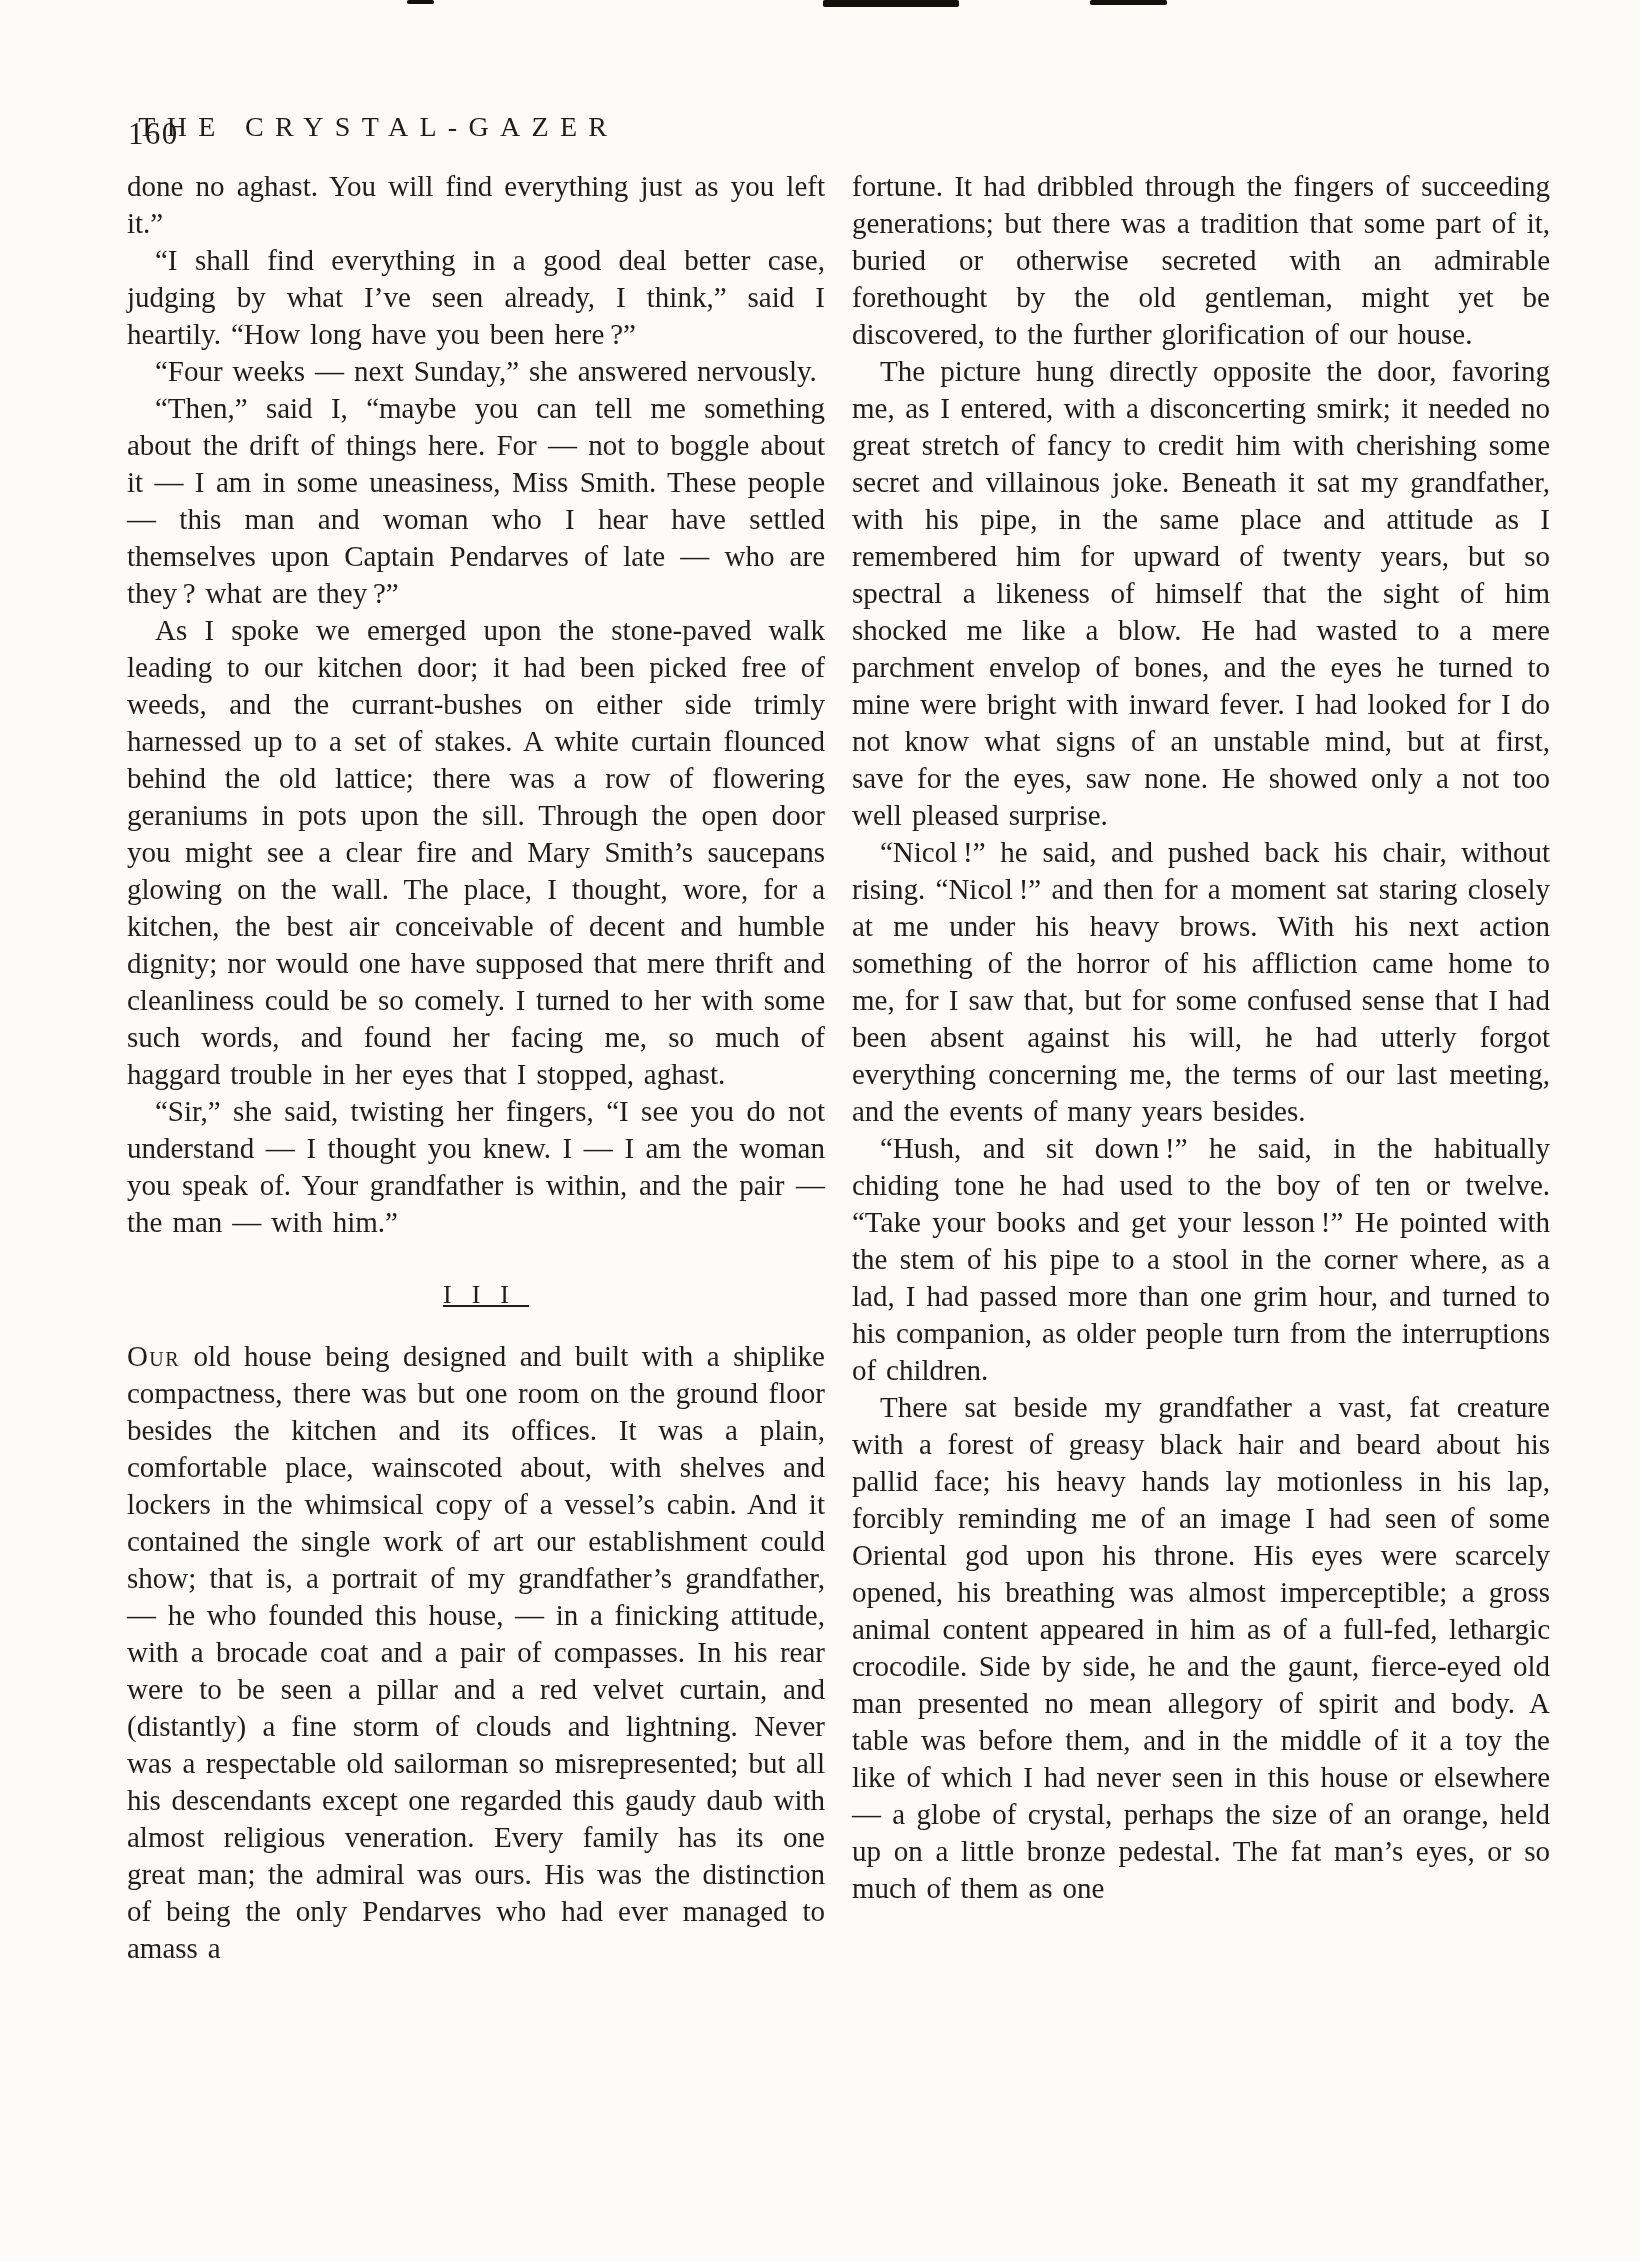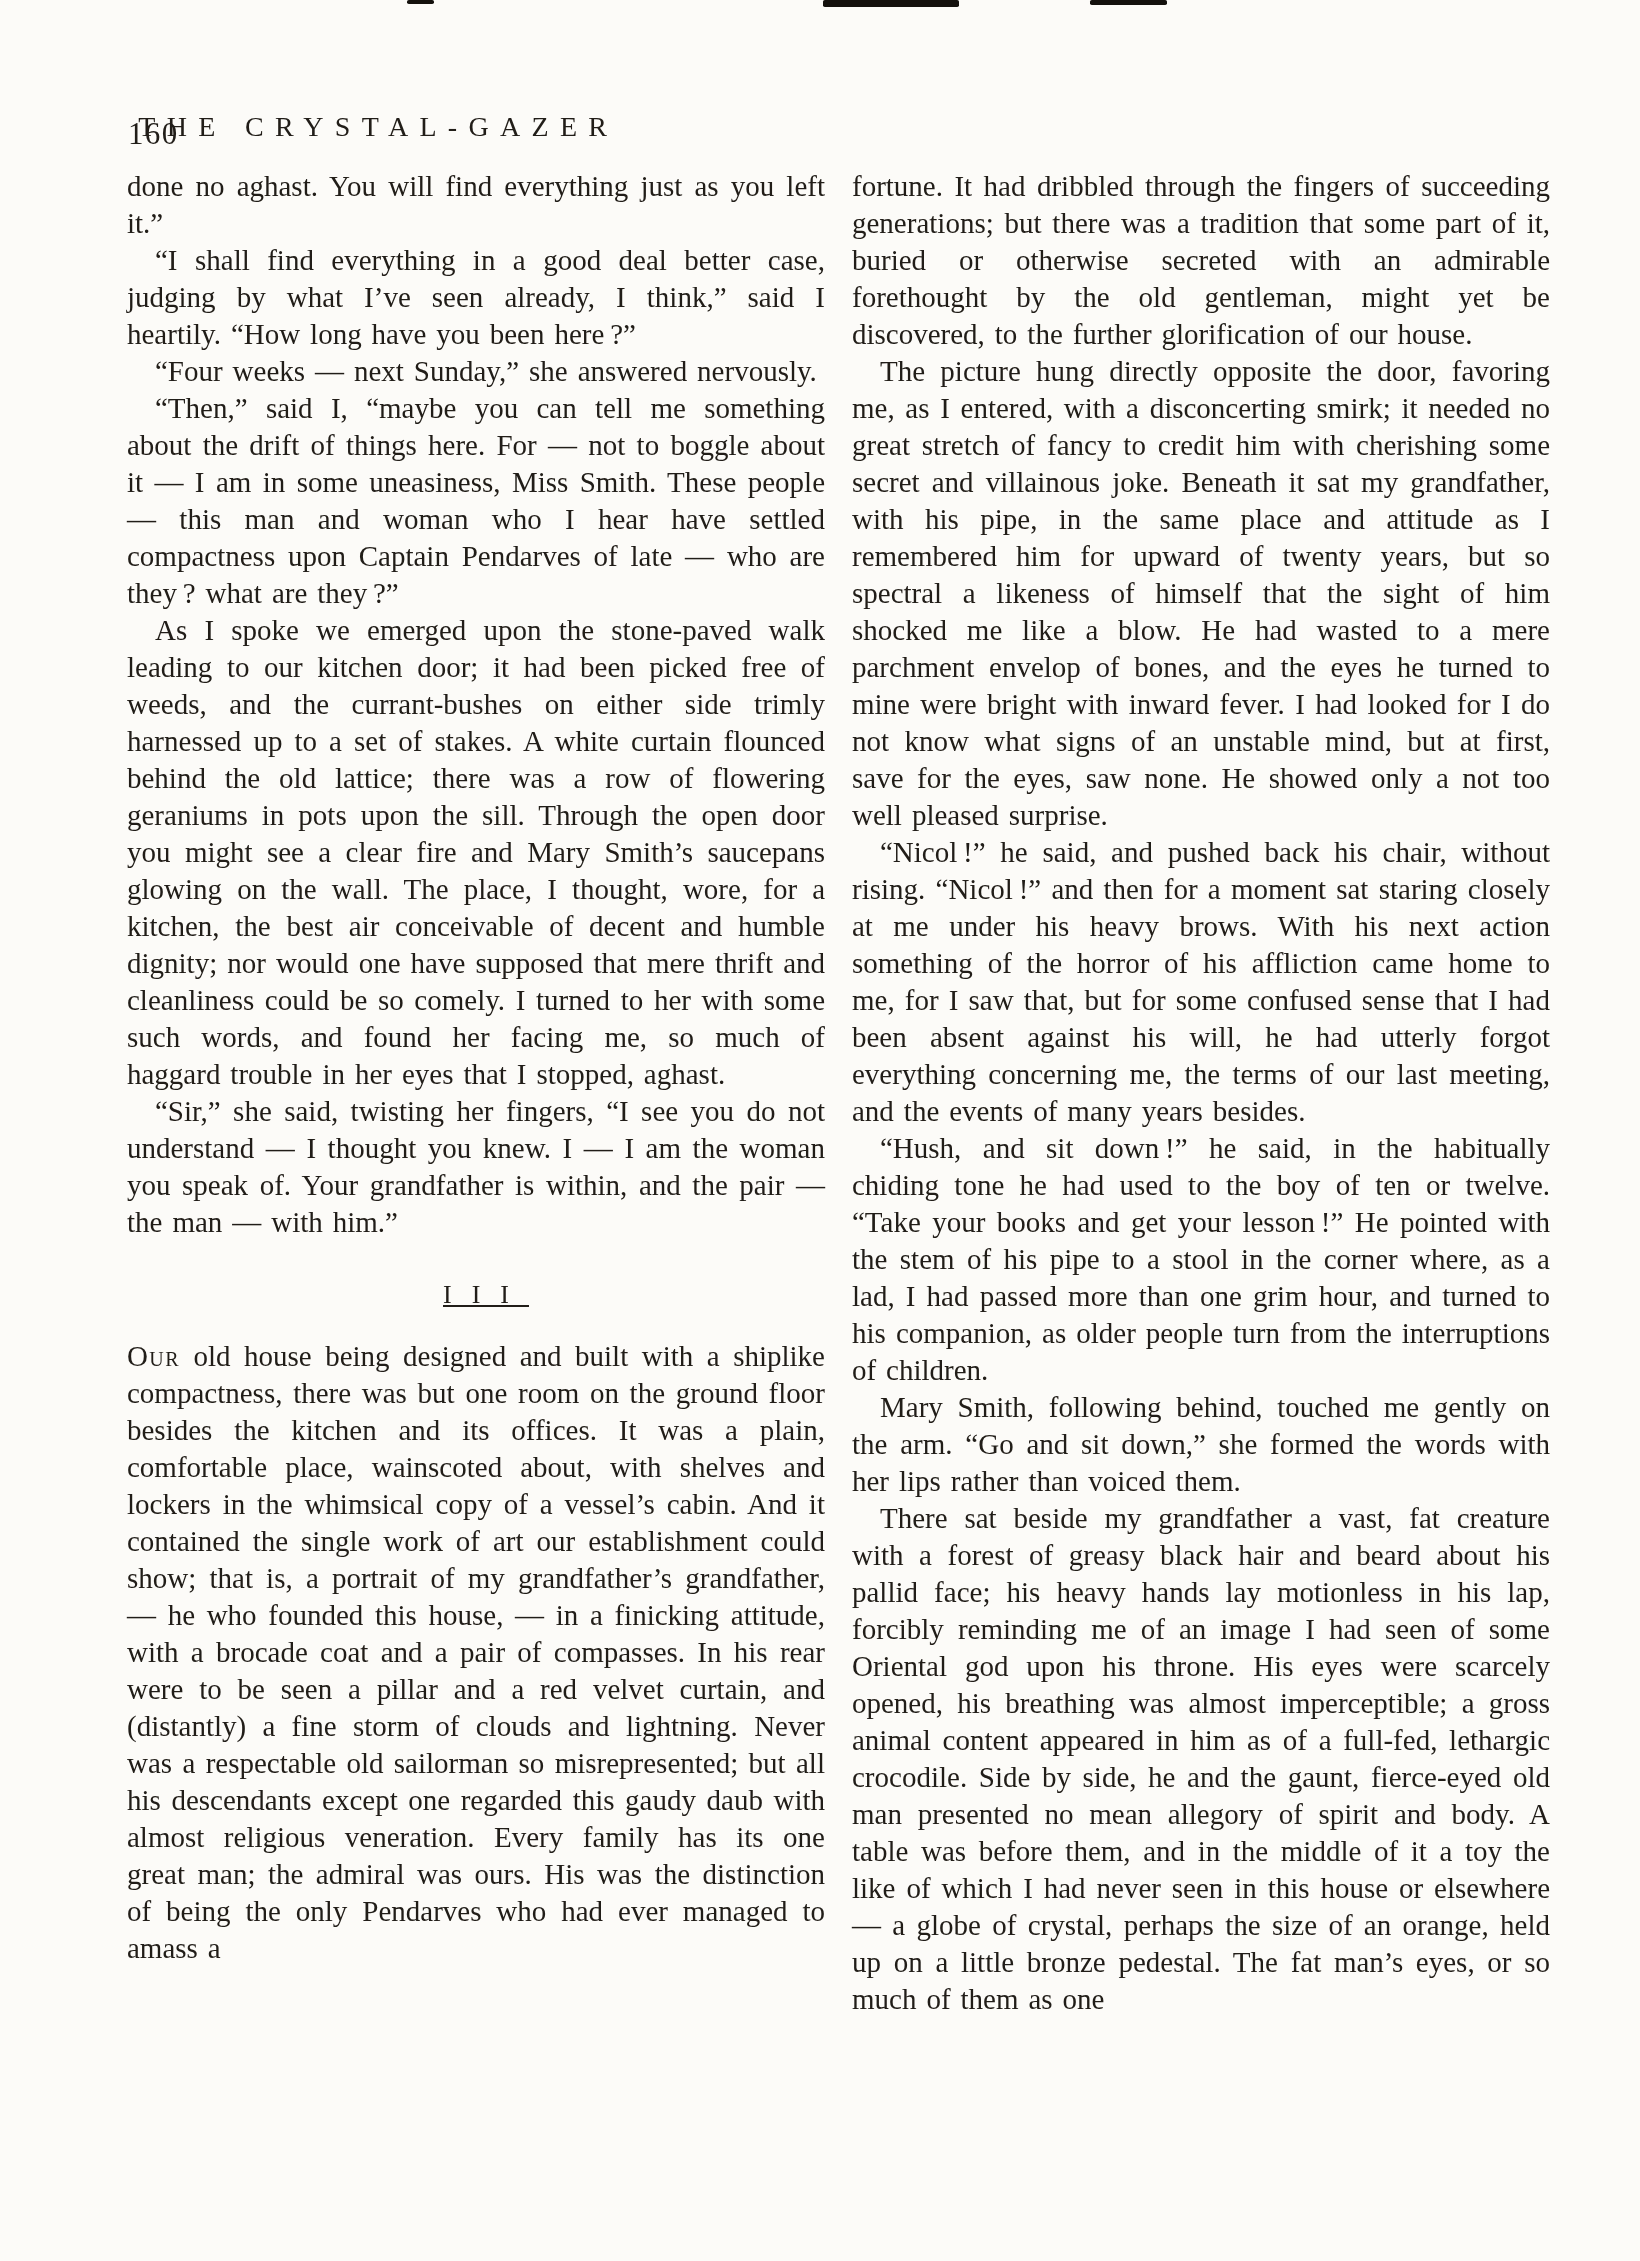--- a/index.html
+++ b/index.html
@@ -61,31 +61,30 @@
     <span class="page-number">160</span>
     <div class="running-title">THE CRYSTAL-GAZER</div>
   </header>
 
   <div class="columns">
 
     <div class="column">
       <p class="para">done no aghast. You will find everything just as you left it.”</p>
       <p class="para indent">“I shall find everything in a good deal better case, judging by what I’ve seen already, I think,” said I heartily. “How long have you been here ?”</p>
       <p class="para indent">“Four weeks — next Sunday,” she answered nervously.</p>
-      <p class="para indent">“Then,” said I, “maybe you can tell me something about the drift of things here. For — not to boggle about it — I am in some uneasiness, Miss Smith. These people — this man and woman who I hear have settled compactness upon Captain Pendarves of late — who are they ? what are they ?”</p>
+      <p class="para indent">“Then,” said I, “maybe you can tell me something about the drift of things here. For — not to boggle about it — I am in some uneasiness, Miss Smith. These people — this man and woman who I hear have settled themselves upon Captain Pendarves of late — who are they ? what are they ?”</p>
       <p class="para indent">As I spoke we emerged upon the stone-paved walk leading to our kitchen door; it had been picked free of weeds, and the currant-bushes on either side trimly harnessed up to a set of stakes. A white curtain flounced behind the old lattice; there was a row of flowering geraniums in pots upon the sill. Through the open door you might see a clear fire and Mary Smith’s saucepans glowing on the wall. The place, I thought, wore, for a kitchen, the best air conceivable of decent and humble dignity; nor would one have supposed that mere thrift and cleanliness could be so comely. I turned to her with some such words, and found her facing me, so much of haggard trouble in her eyes that I stopped, aghast.</p>
       <p class="para indent">“Sir,” she said, twisting her fingers, “I see you do not understand — I thought you knew. I — I am the woman you speak of. Your grandfather is within, and the pair — the man — with him.”</p>
       <h2 class="section-heading">III</h2>
       <p class="para"><span class="smallcaps">Our</span><span> old house being designed and built with a shiplike compactness, there was but one room on the ground floor besides the kitchen and its offices. It was a plain, comfortable place, wainscoted about, with shelves and lockers in the whimsical copy of a vessel’s cabin. And it contained the single work of art our establishment could show; that is, a portrait of my grandfather’s grandfather, — he who founded this house, — in a finicking attitude, with a brocade coat and a pair of compasses. In his rear were to be seen a pillar and a red velvet curtain, and (distantly) a fine storm of clouds and lightning. Never was a respectable old sailorman so misrepresented; but all his descendants except one regarded this gaudy daub with almost religious veneration. Every family has its one great man; the admiral was ours. His was the distinction of being the only Pendarves who had ever managed to amass a</span></p>
     </div>
 
     <div class="column">
       <p class="para">fortune. It had dribbled through the fingers of succeeding generations; but there was a tradition that some part of it, buried or otherwise secreted with an admirable forethought by the old gentleman, might yet be discovered, to the further glorification of our house.</p>
       <p class="para indent">The picture hung directly opposite the door, favoring me, as I entered, with a disconcerting smirk; it needed no great stretch of fancy to credit him with cherishing some secret and villainous joke. Beneath it sat my grandfather, with his pipe, in the same place and attitude as I remembered him for upward of twenty years, but so spectral a likeness of himself that the sight of him shocked me like a blow. He had wasted to a mere parchment envelop of bones, and the eyes he turned to mine were bright with inward fever. I had looked for I do not know what signs of an unstable mind, but at first, save for the eyes, saw none. He showed only a not too well pleased surprise.</p>
       <p class="para indent">“Nicol !” he said, and pushed back his chair, without rising. “Nicol !” and then for a moment sat staring closely at me under his heavy brows. With his next action something of the horror of his affliction came home to me, for I saw that, but for some confused sense that I had been absent against his will, he had utterly forgot everything concerning me, the terms of our last meeting, and the events of many years besides.</p>
       <p class="para indent">“Hush, and sit down !” he said, in the habitually chiding tone he had used to the boy of ten or twelve. “Take your books and get your lesson !” He pointed with the stem of his pipe to a stool in the corner where, as a lad, I had passed more than one grim hour, and turned to his companion, as older people turn from the interruptions of children.</p>
-      <p class="para indent">Mary Smith, following behind, touched me gently on the arm. “Go and sit down,” she formed the words with her lips rather than voiced them.</p>
       <p class="para indent">There sat beside my grandfather a vast, fat creature with a forest of greasy black hair and beard about his pallid face; his heavy hands lay motionless in his lap, forcibly reminding me of an image I had seen of some Oriental god upon his throne. His eyes were scarcely opened, his breathing was almost imperceptible; a gross animal content appeared in him as of a full-fed, lethargic crocodile. Side by side, he and the gaunt, fierce-eyed old man presented no mean allegory of spirit and body. A table was before them, and in the middle of it a toy the like of which I had never seen in this house or elsewhere — a globe of crystal, perhaps the size of an orange, held up on a little bronze pedestal. The fat man’s eyes, or so much of them as one</p>
     </div>
 
   </div>
 </div>
 
 
 </body></html>

